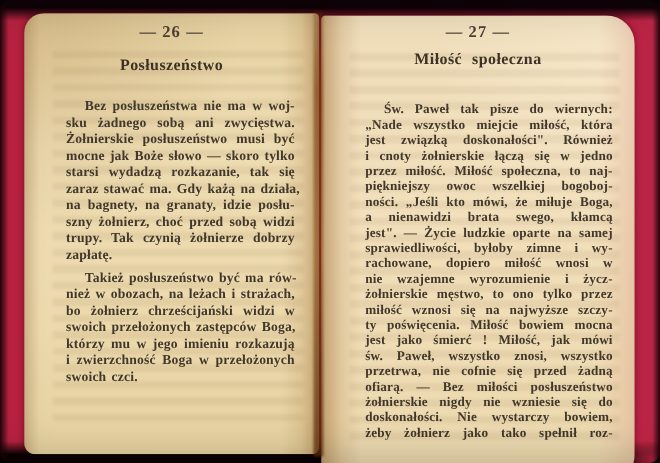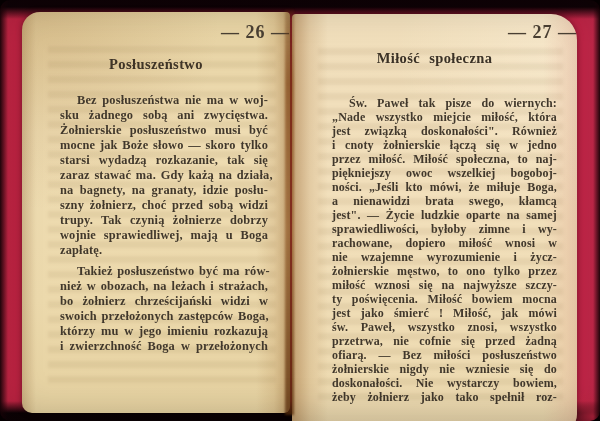--- a/index.html
+++ b/index.html
@@ -63,21 +63,21 @@
   .gutter {
     position:absolute; left:285px; top:10px; width:9px; height:405px;
     background: linear-gradient(180deg,
       rgba(100,50,12,.25) 0%, rgba(125,62,16,.62) 18%,
       rgba(135,72,22,.52) 55%, rgba(95,48,12,.72) 96%);
     filter: blur(1.2px);
   }
 
   
   .page-number {
-    text-align:right; font-weight:700; font-size:18px;
+    text-align:center; font-weight:700; font-size:15px;
     letter-spacing:1px; margin-top:10px; color:#4a4033;
   }
   .page-right .page-number { margin-top:8px; }
   .heading {
     text-align:center; font-weight:700; font-size:14.5px;
     margin:13px 0 0 0; word-spacing:5px; letter-spacing:.4px; color:#3a3126;
   }
   .page-right .heading { margin-top:7px; }
   .text-block {
     position:relative; margin-top:20px; padding:0 22px 0 38px;
@@ -114,30 +114,30 @@
         <div class="para">
           <div class="line first-line">Bez posłuszeństwa nie ma w woj-</div>
           <div class="line">sku żadnego sobą ani zwycięstwa.</div>
           <div class="line">Żołnierskie posłuszeństwo musi być</div>
           <div class="line">mocne jak Boże słowo — skoro tylko</div>
           <div class="line">starsi wydadzą rozkazanie, tak się</div>
           <div class="line">zaraz stawać ma. Gdy każą na działa,</div>
           <div class="line">na bagnety, na granaty, idzie posłu-</div>
           <div class="line">szny żołnierz, choć przed sobą widzi</div>
           <div class="line">trupy. Tak czynią żołnierze dobrzy</div>
-          <div class="line">wojnie sprawiedliwej, mają u Boga</div>
           <div class="line para-end">zapłatę.</div>
         </div>
         <div class="para">
           <div class="line first-line">Takież posłuszeństwo być ma rów-</div>
           <div class="line">nież w obozach, na leżach i strażach,</div>
           <div class="line">bo żołnierz chrześcijański widzi w</div>
           <div class="line">swoich przełożonych zastępców Boga,</div>
           <div class="line">którzy mu w jego imieniu rozkazują</div>
           <div class="line">i zwierzchność Boga w przełożonych</div>
+          <div class="line para-end">swoich czci.</div>
         </div>
       </div>
   </div>
 
   <div class="page page-right">
     <div class="bleed"></div>
     <div class="page-number">— 27 —</div>
     <h2 class="heading">Miłość społeczna</h2>
     <div class="text-block">
         <div class="para">

